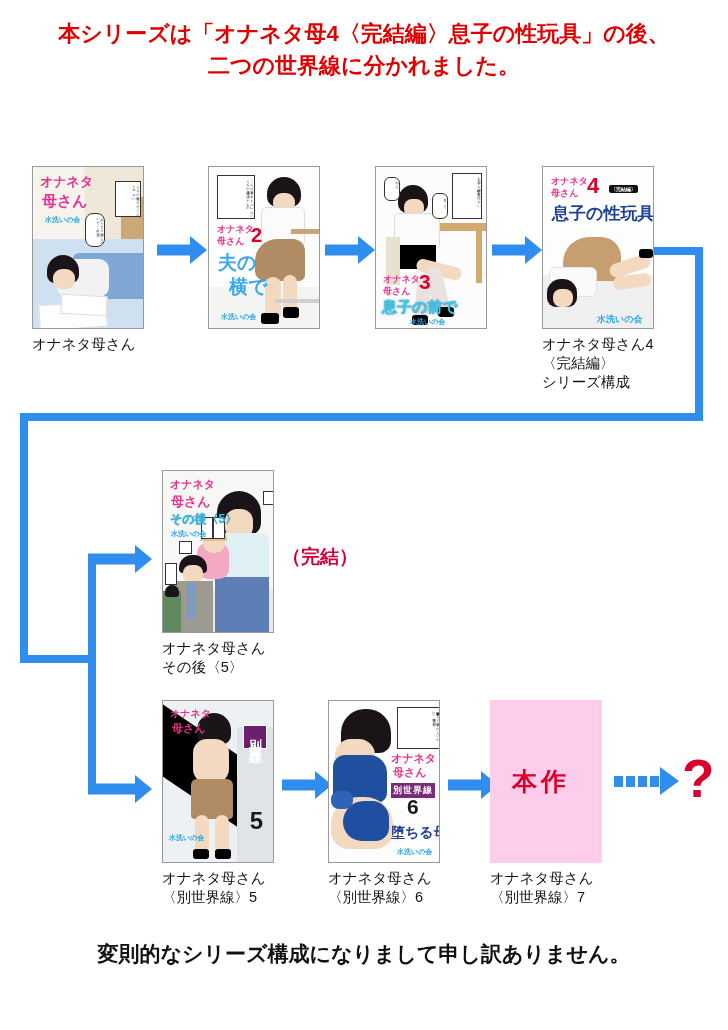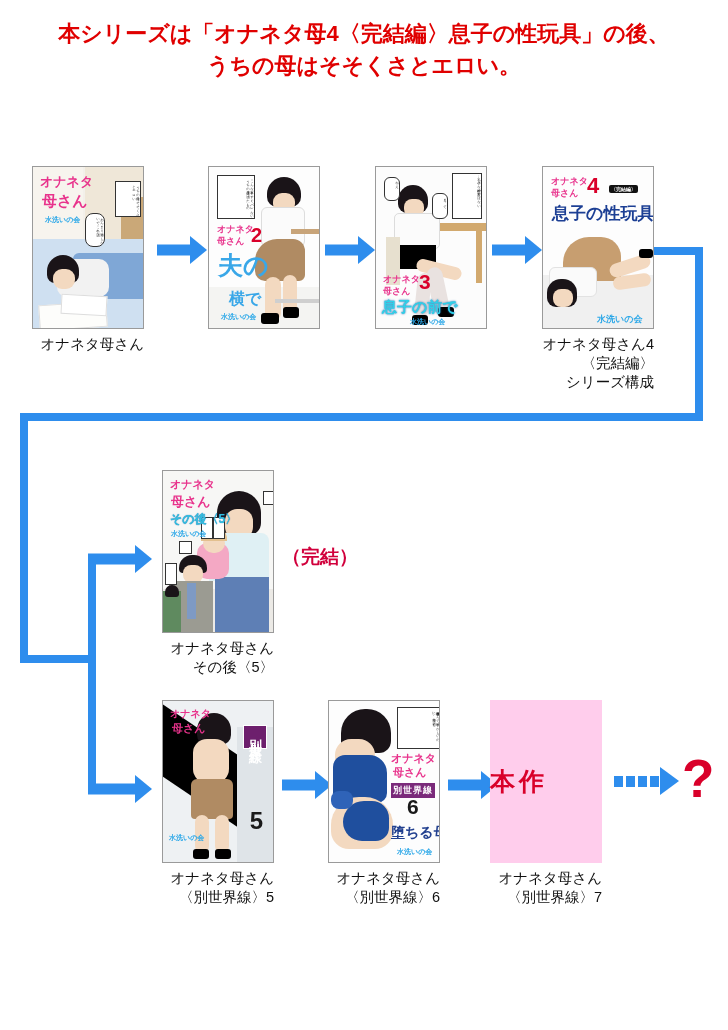--- a/index.html
+++ b/index.html
@@ -23,21 +23,21 @@
     font-size:19px;font-weight:bold;color:#111;letter-spacing:1px;
   }
 
   
   .card{position:absolute;}
   .cover{
     position:relative;border:1px solid #9a9a9a;background:#fff;
     box-sizing:border-box;overflow:hidden;
   }
   .cap{
-    margin-top:6px;text-align:right;color:#111;
+    margin-top:6px;text-align:left;color:#111;
     font-size:14.5px;line-height:1.32;white-space:pre-line;font-weight:500;
   }
 
   
   .art{position:absolute;inset:0;overflow:hidden;}
   .bubble{
     position:absolute;background:#fff;border:1px solid #333;
     font-size:3.4px;line-height:1.15;color:#222;
     writing-mode:vertical-rl;padding:1px 1px;overflow:hidden;
     letter-spacing:0px;
@@ -70,21 +70,21 @@
     border-left:19px solid #2e8ded;
   }
 
   .kanketsu{
     position:absolute;color:#d1003c;font-weight:bold;font-size:19px;white-space:nowrap;
   }
   .honsaku-box{
     position:absolute;background:#ffcdec;display:flex;align-items:center;
   }
   .honsaku-txt{
-    color:#d9002a;font-weight:bold;font-size:25px;letter-spacing:4px;
+    color:#d9002a;font-weight:bold;font-size:25px;letter-spacing:4px;margin-left:22px;
   }
   .qmark{
     position:absolute;color:#d9002a;font-weight:bold;font-size:53px;line-height:1;
   }
 
   
   .foot1{
     position:absolute;left:0;top:940px;width:728px;text-align:center;
     color:#111;font-weight:bold;font-size:21px;
   }
@@ -93,21 +93,21 @@
     color:#111;font-size:17px;
   }
 </style>
 </head>
 <body>
 
 <div id="page">
 
   <div class="headline">
     <span>本シリーズは「オナネタ母4〈完結編〉息子の性玩具」の後、</span>
-    <span class="l2">うちの母はそそくさとエロい。</span>
+    <span class="l2">二つの世界線に分かれました。</span>
   </div>
 
 
   <div class="card" style="left:32px;top:166px;width:112px;">
     <div class="cover" style="width:112px;height:163px;">
       <div class="art" style="background:linear-gradient(#f3f0ea 0 46%,#dfe9f2 46% 100%);">
         <div style="position:absolute;left:52px;top:0;width:60px;height:84px;background:#efe7d8;"></div>
         <div style="position:absolute;left:88px;top:30px;width:24px;height:54px;background:#caa878;"></div>
         <div style="position:absolute;left:0;top:0;width:50px;height:72px;background:#f7f4ee;"></div>
         <div style="position:absolute;left:0;top:72px;width:112px;height:91px;background:#cfe0f1;"></div>
@@ -143,22 +143,22 @@
         <div class="skin" style="position:absolute;left:56px;top:110px;width:16px;height:44px;border-radius:8px;"></div>
         <div class="skin" style="position:absolute;left:74px;top:108px;width:14px;height:40px;border-radius:7px;"></div>
         <div class="blk" style="left:52px;top:146px;width:18px;height:11px;border-radius:3px;"></div>
         <div class="blk" style="left:74px;top:140px;width:16px;height:11px;border-radius:3px;"></div>
         <div style="position:absolute;left:82px;top:62px;width:30px;height:5px;background:#c8a479;"></div>
         <div style="position:absolute;left:66px;top:132px;width:46px;height:4px;background:#cfcfcf;"></div>
         <div class="bubble" style="left:8px;top:8px;width:34px;height:40px;">こんな事とすぐバレないうちの息子は困ったもの</div>
         <div class="ttl ttl-pink" style="left:8px;top:58px;font-size:9px;">オナネタ</div>
         <div class="ttl ttl-pink" style="left:8px;top:70px;font-size:9px;">母さん</div>
         <div class="num" style="left:42px;top:58px;font-size:20px;">2</div>
-        <div class="ttl ttl-blue" style="left:9px;top:86px;font-size:25px;">夫の</div>
-        <div class="ttl ttl-blue" style="left:20px;top:124px;font-size:16px;">横で</div>
+        <div class="ttl ttl-blue" style="left:9px;top:86px;font-size:19px;">夫の</div>
+        <div class="ttl ttl-blue" style="left:20px;top:110px;font-size:19px;">横で</div>
         <div class="pub" style="left:12px;top:145px;">水洗いの会</div>
       </div>
     </div>
   </div>
 
   <div class="arrow-r" style="left:325px;top:250px;width:50px;">
     <div class="shaft" style="width:34px;"></div>
       <div class="head" style="left:33px;"></div>
   </div>
 
@@ -334,14 +334,15 @@
 
   <div class="dashed-arrow" style="left:614px;top:776px;width:70px;height:11px;">
     <div class="d" style="left:0;"></div>
     <div class="d" style="left:12px;"></div>
     <div class="d" style="left:24px;"></div>
     <div class="d" style="left:36px;"></div>
     <div class="head" style="left:46px;"></div>
   </div>
   <div class="qmark" style="left:682px;top:752px;">?</div>
 
+  <div class="foot1">変則的なシリーズ構成になりまして申し訳ありません。</div>
 
 </div>
 
 </body></html>

